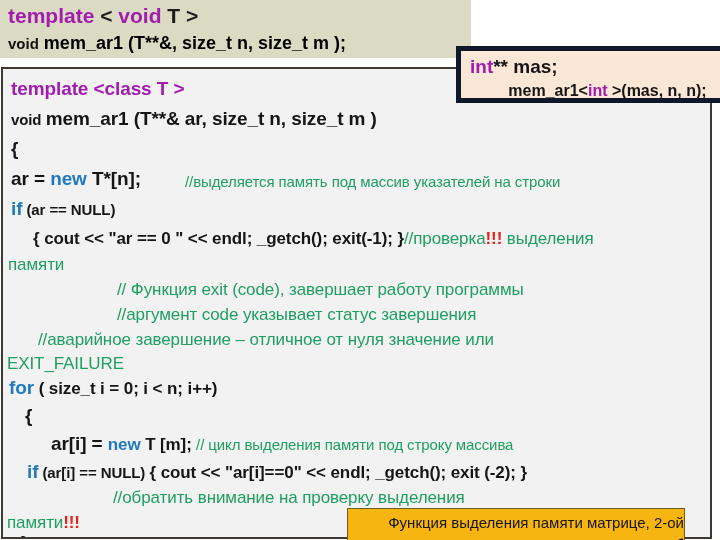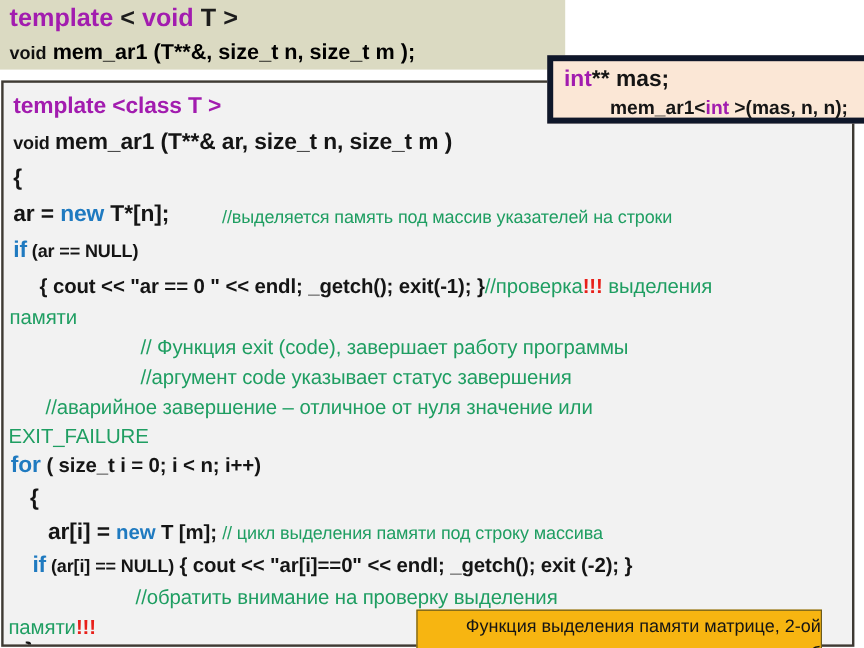--- a/index.html
+++ b/index.html
@@ -164,21 +164,21 @@
   <div class="code-line md cmt" style="left:114px; top:236px;">//аргумент code указывает статус завершения</div>
   <div class="code-line md cmt" style="left:4px; top:285px; font-weight:normal;">EXIT_FAILURE</div>
   <div class="code-line md cmt" style="left:35px; top:261px;">//аварийное завершение – отличное от нуля значение или</div>
 
   <div class="code-line" style="left:6px; top:308px;">
     <span class="lg blue">for</span><span class="md"> ( size_t  i = 0; i &lt; n; i++)</span>
   </div>
 
   <div class="code-line lg" style="left:22px; top:336px;">{</div>
 
-  <div class="code-line" style="left:37px; top:364px;text-align:center;">
+  <div class="code-line" style="left:48px; top:364px;text-align:center;">
     <span class="lg">ar[i] = </span><span class="md blue">new</span><span class="md"> T [m];</span>
     <span class="sz cmt">// цикл выделения памяти под строку массива</span>
   </div>
 
   <div class="code-line" style="left:24px; top:392px;text-align:right;">
     <span class="lg blue">if</span><span class="sz"> (ar[i] == NULL)</span>
     <span class="md">{ cout &lt;&lt; "ar[i]==0" &lt;&lt; endl;  _getch(); exit (-2); }</span>
   </div>
 
   <div class="code-line md cmt" style="left:110px; top:419px;">//обратить внимание на проверку выделения</div>

